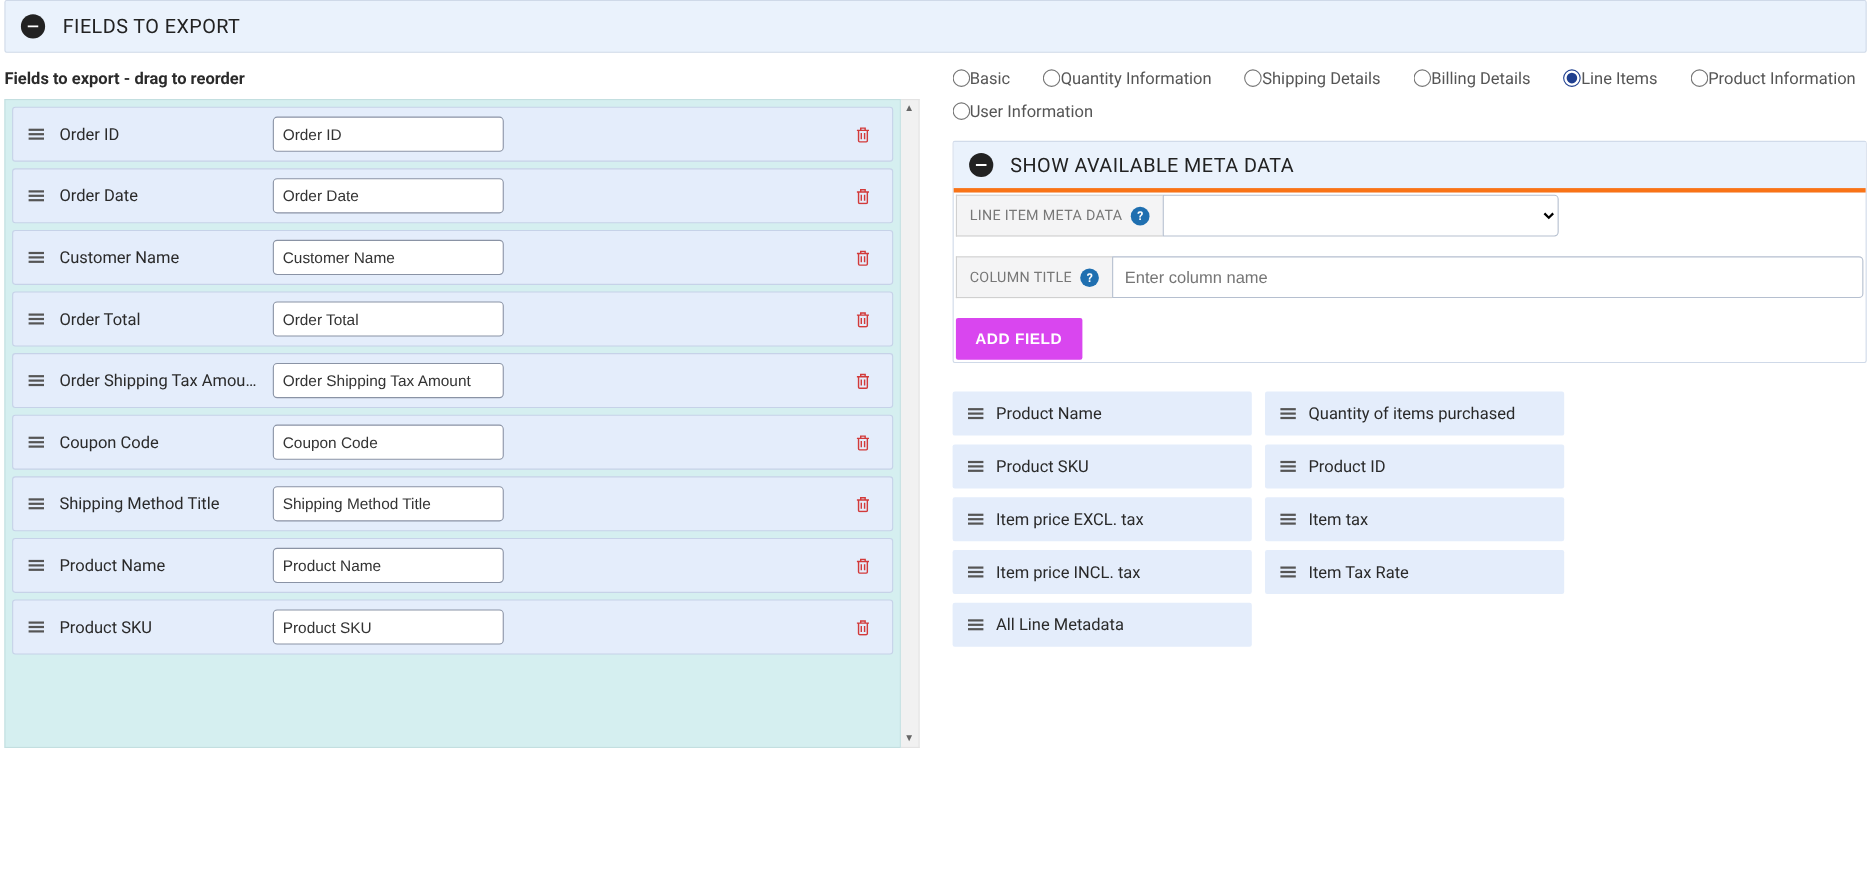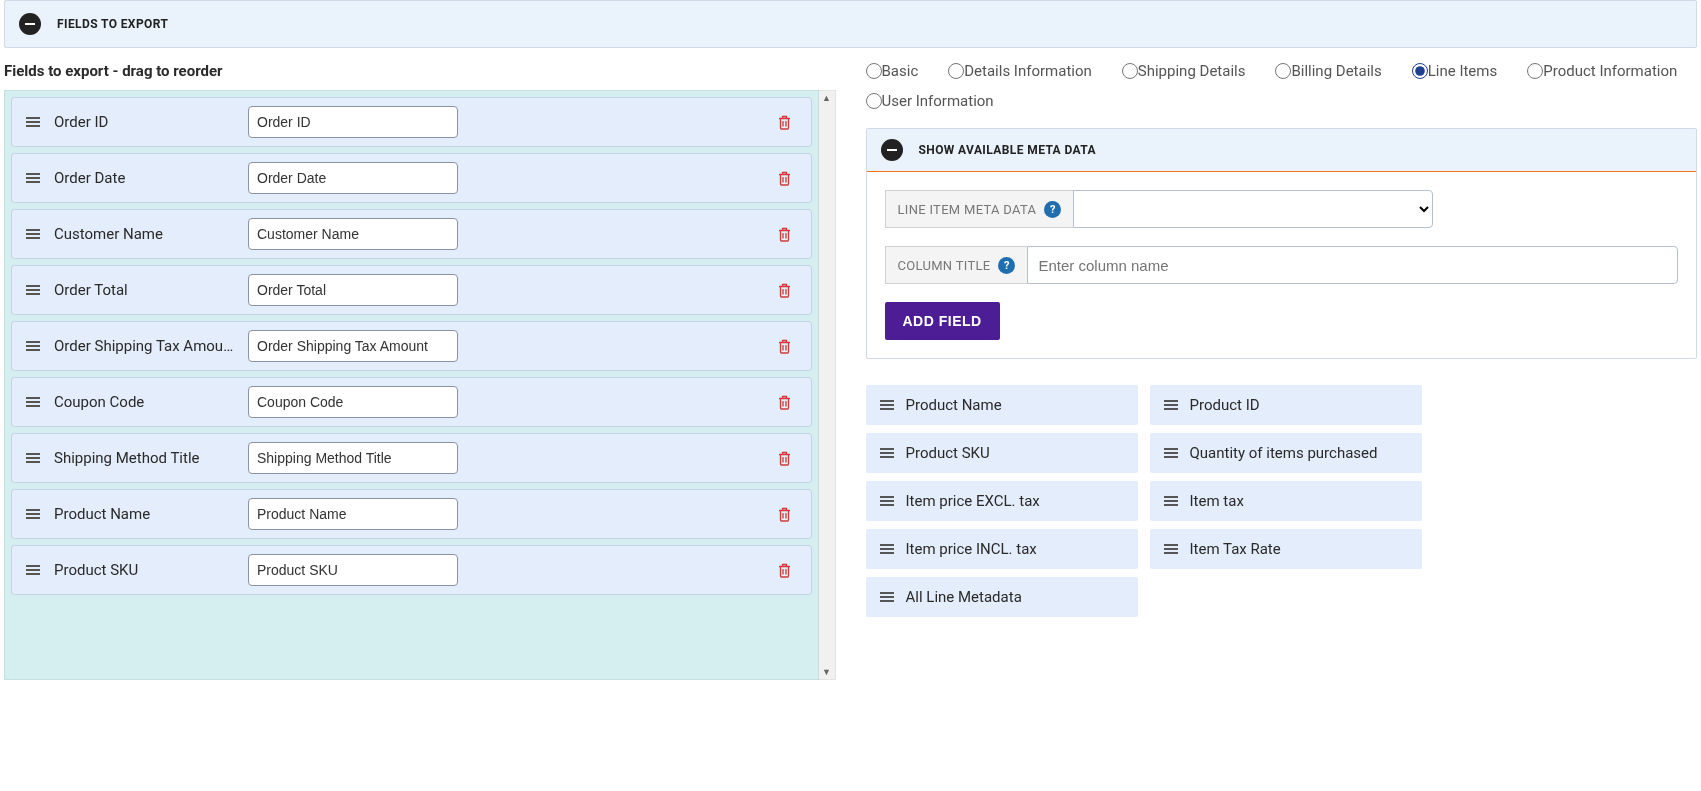--- a/index.html
+++ b/index.html
@@ -26,24 +26,24 @@
       display: inline-flex;
       align-items: center;
       justify-content: center;
       color: #fff;
       font-weight: 700;
       font-size: 16px;
       line-height: 1;
       flex-shrink: 0;
     }
     .panel-title {
-      font-weight: 700;
+      font-weight: 400;
       letter-spacing: 0.4px;
       color: #222;
-      font-size: 12px;
+      font-size: 18px;
     }
     .main-split {
       display: flex;
       gap: 30px;
       padding: 14px 0 0 0;
     }
     .left-col { flex: 1 1 50%; }
     .right-col { flex: 1 1 50%; }
     .subheading {
       font-weight: 700;
@@ -114,43 +114,43 @@
       display:flex; flex-wrap:wrap; gap: 30px; row-gap:12px;
       margin-bottom:10px;
     }
     .radio-item { display:flex; align-items:center; gap:0; color:#555; font-size:15px; cursor:pointer;}
     .radio-item input { width:16px; height:16px; accent-color:#1f3f8f; }
     .meta-card {
       border:1px solid #cfd9e8; border-radius:2px; margin-top:18px;
     }
     .meta-header{
       background:#eaf2fc; padding:10px 14px; display:flex; align-items:center; gap:16px;
-      border-bottom:1px solid #f97316;
-    }
-    .meta-body{ padding:18px; }
+      border-bottom:4px solid #f97316;
+    }
+    .meta-body{ padding:2px; }
     .meta-row{ display:flex; align-items:stretch; gap:0; margin-bottom:18px;}
     .meta-label{
       background:#f4f4f5; border:1px solid #d0d0d0; border-right:none;
       padding:8px 12px; color:#777; font-size:13px; letter-spacing:.3px;
       display:flex; align-items:center; gap:8px; white-space:nowrap;
     }
     .help-circle{
       width:17px;height:17px;border-radius:50%;background:#1f6fb0;color:#fff;
       display:inline-flex;align-items:center;justify-content:center;font-size:11px;font-weight:700;
     }
     .meta-select{
       border:1px solid #b5bfcf; border-radius:0 4px 4px 0; height:38px; width:360px;
       padding:4px 8px; font-size:14px; background:#fff;
     }
     .meta-text{
       border:1px solid #b5bfcf; border-radius:0 4px 4px 0; height:38px; flex:1;
       padding:4px 10px; font-size:15px; color:#404040;
     }
     .add-field-btn{
-      background:#4c1d95; color:#fff; border:none; padding:11px 18px;
+      background:#d946ef; color:#fff; border:none; padding:11px 18px;
       font-size:14px; letter-spacing:.5px; font-weight:600; cursor:pointer; border-radius:2px;
     }
     .avail-grid{ display:flex; gap:12px; margin-top:26px;}
     .avail-col{ flex:0 0 272px; display:flex; flex-direction:column; gap:8px;}
     .avail-pill{
       background:#e4edfb; border-radius:2px; padding:11px 14px;
       display:flex; align-items:center; gap:12px; font-size:15px; color:#2a2a2a;
     }
   </style>
 </head>
@@ -323,21 +323,21 @@
   </div>
 
   <div class="right-col">
     <div class="radio-row" id="tab-radios">
         <label class="radio-item">
           <input type="radio" name="cat" style="">
           <span>Basic</span>
         </label>
         <label class="radio-item">
           <input type="radio" name="cat" style="">
-          <span>Details Information</span>
+          <span>Quantity Information</span>
         </label>
         <label class="radio-item">
           <input type="radio" name="cat" style="">
           <span>Shipping Details</span>
         </label>
         <label class="radio-item">
           <input type="radio" name="cat" style="">
           <span>Billing Details</span>
         </label>
         <label class="radio-item">
@@ -425,29 +425,29 @@
             <span>All Line Metadata</span>
           </div>
         </div>
       <div class="avail-col" id="avail-col-b">
           <div class="avail-pill">
             <span class="drag-handle">
               <span></span>
               <span></span>
               <span></span>
             </span>
+            <span>Quantity of items purchased</span>
+          </div>
+          <div class="avail-pill">
+            <span class="drag-handle">
+              <span></span>
+              <span></span>
+              <span></span>
+            </span>
             <span>Product ID</span>
-          </div>
-          <div class="avail-pill">
-            <span class="drag-handle">
-              <span></span>
-              <span></span>
-              <span></span>
-            </span>
-            <span>Quantity of items purchased</span>
           </div>
           <div class="avail-pill">
             <span class="drag-handle">
               <span></span>
               <span></span>
               <span></span>
             </span>
             <span>Item tax</span>
           </div>
           <div class="avail-pill">

